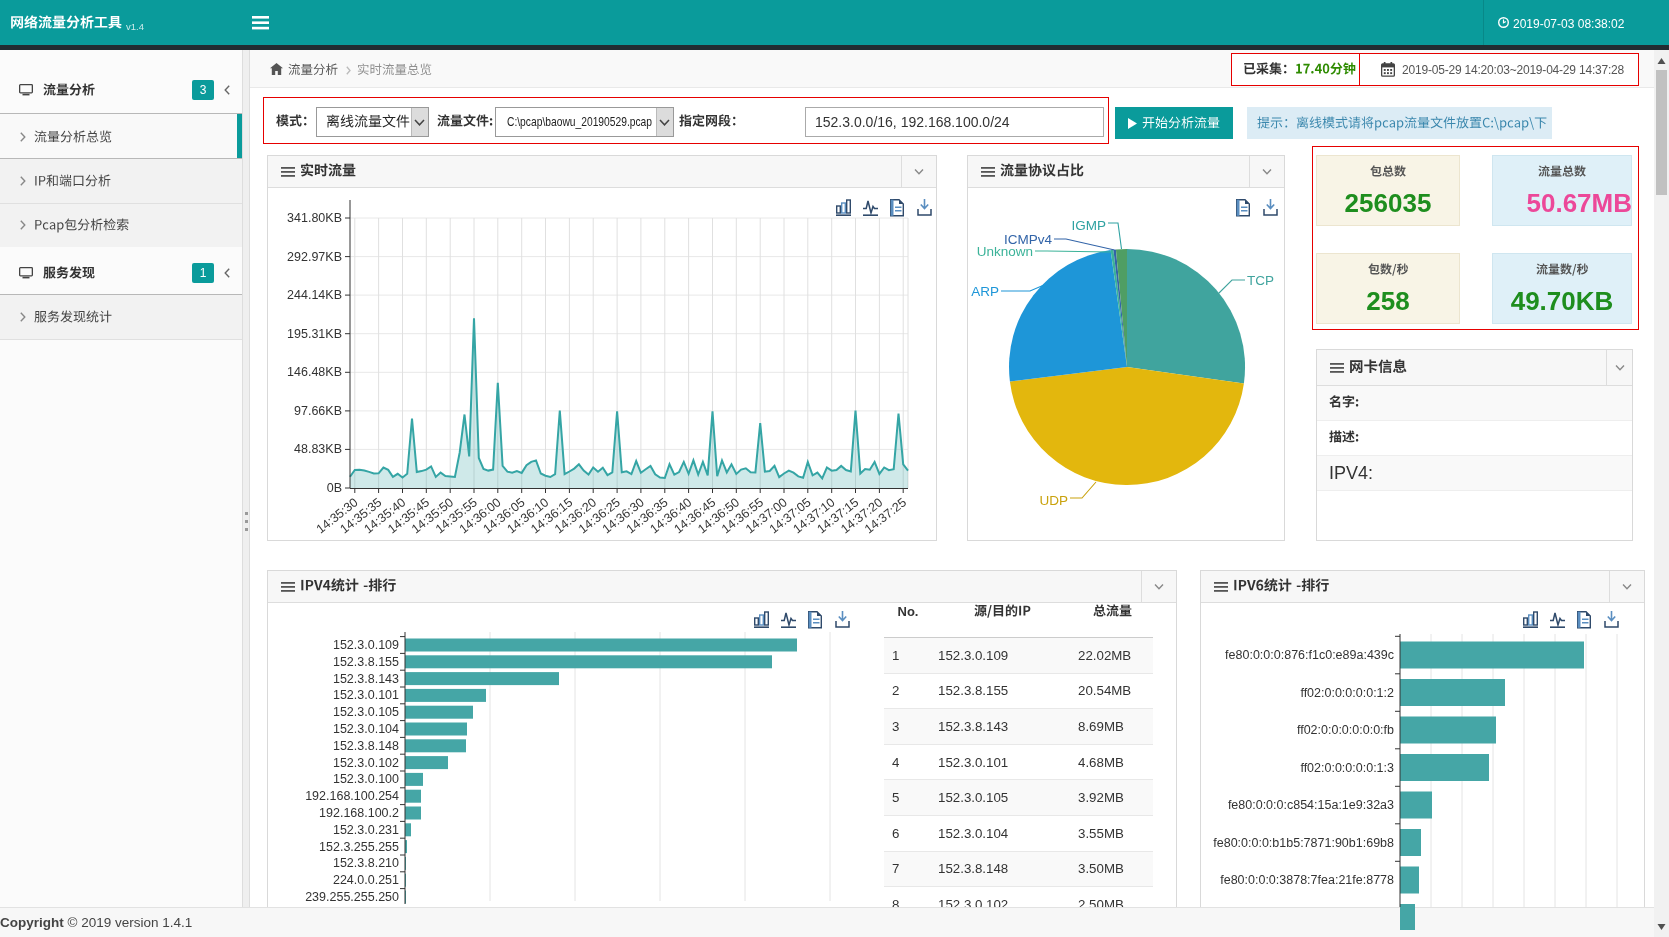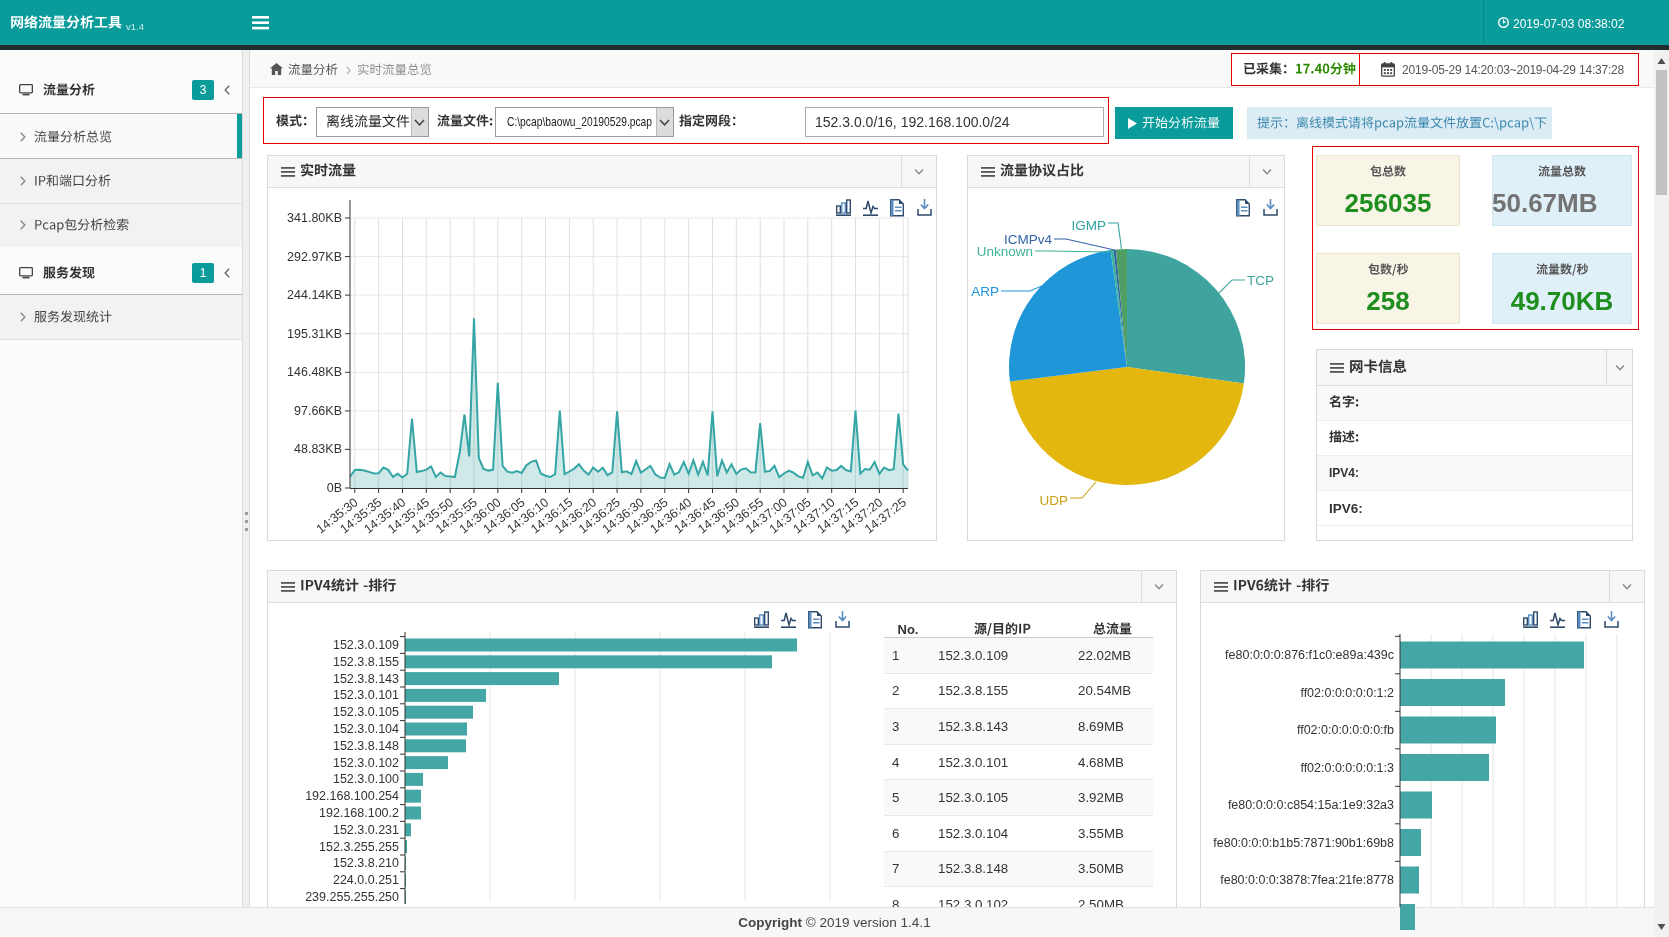--- a/index.html
+++ b/index.html
@@ -482,21 +482,21 @@
 <div class="abs" style="left:1492px;top:165px;width:140px;text-align:center">
     <div style="display:flex;justify-content:center">
       <svg class="" width="48" height="13.9" viewBox="0 0 48 13.9" style="display:inline-block;vertical-align:top;" fill="#555">
         <path transform="translate(0 10.6)" d="M6.8 -4.3V0.6H8V-4.3ZM4.7 -4.3V-3.2C4.7 -2.1 4.6 -0.9 3.2 0.1C3.5 0.3 4 0.7 4.2 1C5.8 -0.2 6 -1.8 6 -3.1V-4.3ZM8.8 -4.3V-0.7C8.8 0.1 8.9 0.4 9.1 0.6C9.3 0.8 9.6 0.9 9.9 0.9C10.1 0.9 10.3 0.9 10.5 0.9C10.7 0.9 11 0.8 11.2 0.7C11.4 0.6 11.5 0.4 11.6 0.2C11.7 -0.1 11.7 -0.7 11.7 -1.2C11.4 -1.4 11 -1.6 10.8 -1.8C10.7 -1.2 10.7 -0.8 10.7 -0.6C10.7 -0.4 10.7 -0.4 10.6 -0.3C10.6 -0.3 10.5 -0.3 10.5 -0.3C10.4 -0.3 10.3 -0.3 10.3 -0.3C10.2 -0.3 10.2 -0.3 10.2 -0.3C10.1 -0.4 10.1 -0.5 10.1 -0.7V-4.3ZM0.9 -9C1.6 -8.6 2.6 -8 3 -7.6L3.9 -8.7C3.4 -9.2 2.4 -9.7 1.7 -10.1ZM0.4 -5.7C1.2 -5.4 2.1 -4.8 2.6 -4.4L3.4 -5.6C2.9 -6 1.9 -6.5 1.1 -6.8ZM0.6 -0 1.8 0.9C2.5 -0.2 3.3 -1.6 3.9 -2.9L2.9 -3.8C2.1 -2.4 1.2 -0.9 0.6 -0ZM6.6 -9.9C6.8 -9.6 6.9 -9.1 7 -8.7H3.9V-7.5H5.9C5.5 -7 5.1 -6.4 4.9 -6.3C4.7 -6 4.3 -6 4 -5.9C4.1 -5.6 4.3 -4.9 4.3 -4.6C4.8 -4.7 5.4 -4.8 9.9 -5.1C10.1 -4.8 10.3 -4.6 10.4 -4.3L11.6 -5.1C11.2 -5.7 10.4 -6.7 9.7 -7.5H11.4V-8.7H8.5C8.4 -9.2 8.1 -9.8 7.9 -10.2ZM8.5 -7 9.1 -6.2 6.5 -6.1C6.8 -6.5 7.2 -7 7.5 -7.5H9.3Z"></path>
         <path transform="translate(12 10.6)" d="M3.5 -8H8.4V-7.6H3.5ZM3.5 -9.1H8.4V-8.7H3.5ZM2.1 -9.8V-6.9H9.9V-9.8ZM0.6 -6.5V-5.5H11.5V-6.5ZM3.2 -3.2H5.3V-2.8H3.2ZM6.7 -3.2H8.8V-2.8H6.7ZM3.2 -4.3H5.3V-3.9H3.2ZM6.7 -4.3H8.8V-3.9H6.7ZM0.5 -0.3V0.8H11.5V-0.3H6.7V-0.7H10.4V-1.6H6.7V-2H10.2V-5.1H1.9V-2H5.3V-1.6H1.6V-0.7H5.3V-0.3Z"></path>
         <path transform="translate(24 10.6)" d="M8.9 -2.6C9.6 -1.7 10.3 -0.6 10.5 0.2L11.7 -0.5C11.5 -1.3 10.8 -2.4 10 -3.2ZM3.2 -3V-0.8C3.2 0.6 3.6 1 5.4 1C5.8 1 7.4 1 7.8 1C9.1 1 9.6 0.6 9.7 -0.9C9.3 -1 8.7 -1.2 8.4 -1.4C8.3 -0.5 8.2 -0.3 7.6 -0.3C7.2 -0.3 5.9 -0.3 5.6 -0.3C4.8 -0.3 4.7 -0.4 4.7 -0.8V-3ZM1.4 -2.8C1.2 -1.9 0.8 -0.8 0.4 -0.2L1.7 0.5C2.2 -0.3 2.6 -1.5 2.7 -2.6ZM3.6 -6.5H8.4V-5H3.6ZM2 -7.9V-3.7H5.9L5 -3C5.7 -2.5 6.6 -1.7 7 -1.2L8.1 -2.1C7.7 -2.5 6.9 -3.2 6.2 -3.7H10.1V-7.9H8.4L9.4 -9.6L7.9 -10.2C7.7 -9.5 7.2 -8.6 6.8 -7.9H4.6L5.3 -8.2C5.1 -8.8 4.6 -9.6 4.1 -10.2L2.8 -9.6C3.2 -9.1 3.6 -8.4 3.8 -7.9Z"></path>
         <path transform="translate(36 10.6)" d="M5.1 -10.1C4.9 -9.6 4.6 -8.9 4.3 -8.5L5.2 -8.1C5.5 -8.5 5.9 -9 6.3 -9.6ZM4.5 -2.9C4.3 -2.4 4 -2.1 3.7 -1.7L2.7 -2.2L3 -2.9ZM1 -1.8C1.5 -1.5 2.1 -1.3 2.7 -1C2 -0.5 1.2 -0.2 0.3 -0C0.6 0.2 0.8 0.7 1 1C2 0.7 3 0.3 3.8 -0.3C4.2 -0.1 4.5 0.1 4.7 0.3L5.6 -0.6C5.4 -0.8 5.1 -1 4.7 -1.2C5.4 -1.8 5.8 -2.7 6.1 -3.8L5.3 -4.1L5.1 -4H3.6L3.8 -4.5L2.5 -4.7C2.4 -4.5 2.4 -4.3 2.2 -4H0.7V-2.9H1.6C1.4 -2.4 1.2 -2.1 1 -1.8ZM0.8 -9.6C1.1 -9.1 1.4 -8.5 1.5 -8.1H0.5V-6.9H2.3C1.7 -6.3 1 -5.8 0.3 -5.5C0.5 -5.3 0.8 -4.8 1 -4.5C1.6 -4.8 2.2 -5.3 2.8 -5.9V-4.8H4.1V-6.1C4.6 -5.7 5.1 -5.3 5.3 -5.1L6.1 -6.1C5.9 -6.2 5.2 -6.6 4.6 -6.9H6.4V-8.1H4.1V-10.2H2.8V-8.1H1.6L2.6 -8.5C2.5 -8.9 2.1 -9.5 1.8 -10ZM7.3 -10.2C7.1 -8 6.5 -6 5.6 -4.7C5.9 -4.5 6.4 -4 6.6 -3.8C6.8 -4.1 7.1 -4.5 7.2 -4.9C7.5 -4 7.8 -3.1 8.1 -2.4C7.5 -1.3 6.6 -0.6 5.4 -0C5.6 0.2 6 0.8 6.1 1.1C7.3 0.6 8.1 -0.2 8.8 -1.1C9.3 -0.2 10 0.5 10.8 1C11.1 0.6 11.5 0.1 11.8 -0.2C10.9 -0.7 10.2 -1.4 9.6 -2.4C10.2 -3.5 10.5 -5 10.8 -6.6H11.5V-8H8.3C8.4 -8.6 8.6 -9.3 8.7 -10ZM9.4 -6.6C9.3 -5.6 9.1 -4.7 8.8 -3.9C8.5 -4.8 8.3 -5.7 8.1 -6.6Z"></path>
       </svg>
     </div>
   </div>
-<div class="abs" style="left:1492px;top:188px;width:140px;text-align:left;font-size:26px;font-weight:bold;color:#737373">50.67MB</div>
+<div class="abs" style="left:1492px;top:188px;width:140px;text-align:right;font-size:26px;font-weight:bold;color:#ec4899">50.67MB</div>
 <div class="abs " style="left:1316px;top:253px;width:144px;height:71px;background:#f8f4e6;border:1px solid #ece5cf"></div>
 <div class="abs" style="left:1316px;top:263px;width:144px;text-align:center">
     <div style="display:flex;justify-content:center">
       <svg class="" width="40.6" height="13.9" viewBox="0 0 40.6 13.9" style="display:inline-block;vertical-align:top;" fill="#555">
         <path transform="translate(0 10.6)" d="M3.5 -10.3C2.8 -8.7 1.6 -7.1 0.3 -6.2C0.6 -6 1.2 -5.4 1.5 -5.1C1.7 -5.3 2 -5.6 2.3 -5.9V-1.3C2.3 0.4 2.9 0.8 5.1 0.8C5.6 0.8 8.5 0.8 9.1 0.8C10.9 0.8 11.4 0.3 11.7 -1.4C11.2 -1.4 10.6 -1.6 10.3 -1.9C10.1 -0.7 10 -0.5 9 -0.5C8.3 -0.5 5.7 -0.5 5.1 -0.5C3.9 -0.5 3.7 -0.6 3.7 -1.3V-2.5H7.4V-6.4H2.8C3 -6.7 3.2 -7 3.5 -7.3H9.2C9.1 -4.5 9 -3.5 8.8 -3.3C8.7 -3.1 8.6 -3.1 8.4 -3.1C8.2 -3.1 7.9 -3.1 7.5 -3.1C7.7 -2.8 7.8 -2.2 7.8 -1.8C8.4 -1.7 8.9 -1.8 9.2 -1.8C9.6 -1.9 9.9 -2 10.1 -2.4C10.5 -2.8 10.6 -4.2 10.7 -8C10.7 -8.2 10.7 -8.6 10.7 -8.6H4.3C4.5 -9 4.8 -9.4 4.9 -9.8ZM3.7 -5.1H6V-3.8H3.7Z"></path>
         <path transform="translate(12 10.6)" d="M5.1 -10.1C4.9 -9.6 4.6 -8.9 4.3 -8.5L5.2 -8.1C5.5 -8.5 5.9 -9 6.3 -9.6ZM4.5 -2.9C4.3 -2.4 4 -2.1 3.7 -1.7L2.7 -2.2L3 -2.9ZM1 -1.8C1.5 -1.5 2.1 -1.3 2.7 -1C2 -0.5 1.2 -0.2 0.3 -0C0.6 0.2 0.8 0.7 1 1C2 0.7 3 0.3 3.8 -0.3C4.2 -0.1 4.5 0.1 4.7 0.3L5.6 -0.6C5.4 -0.8 5.1 -1 4.7 -1.2C5.4 -1.8 5.8 -2.7 6.1 -3.8L5.3 -4.1L5.1 -4H3.6L3.8 -4.5L2.5 -4.7C2.4 -4.5 2.4 -4.3 2.2 -4H0.7V-2.9H1.6C1.4 -2.4 1.2 -2.1 1 -1.8ZM0.8 -9.6C1.1 -9.1 1.4 -8.5 1.5 -8.1H0.5V-6.9H2.3C1.7 -6.3 1 -5.8 0.3 -5.5C0.5 -5.3 0.8 -4.8 1 -4.5C1.6 -4.8 2.2 -5.3 2.8 -5.9V-4.8H4.1V-6.1C4.6 -5.7 5.1 -5.3 5.3 -5.1L6.1 -6.1C5.9 -6.2 5.2 -6.6 4.6 -6.9H6.4V-8.1H4.1V-10.2H2.8V-8.1H1.6L2.6 -8.5C2.5 -8.9 2.1 -9.5 1.8 -10ZM7.3 -10.2C7.1 -8 6.5 -6 5.6 -4.7C5.9 -4.5 6.4 -4 6.6 -3.8C6.8 -4.1 7.1 -4.5 7.2 -4.9C7.5 -4 7.8 -3.1 8.1 -2.4C7.5 -1.3 6.6 -0.6 5.4 -0C5.6 0.2 6 0.8 6.1 1.1C7.3 0.6 8.1 -0.2 8.8 -1.1C9.3 -0.2 10 0.5 10.8 1C11.1 0.6 11.5 0.1 11.8 -0.2C10.9 -0.7 10.2 -1.4 9.6 -2.4C10.2 -3.5 10.5 -5 10.8 -6.6H11.5V-8H8.3C8.4 -8.6 8.6 -9.3 8.7 -10ZM9.4 -6.6C9.3 -5.6 9.1 -4.7 8.8 -3.9C8.5 -4.8 8.3 -5.7 8.1 -6.6Z"></path>
         <path transform="translate(24 10.6)" d="M0.2 2.2H1.3L4.3 -9.7H3.2Z"></path>
         <path transform="translate(28.6 10.6)" d="M5.7 -8.1C5.6 -6.9 5.3 -5.5 4.9 -4.7C5.2 -4.5 5.8 -4.3 6.1 -4.1C6.5 -5 6.9 -6.5 7 -7.9ZM9.2 -8C9.7 -6.9 10.2 -5.6 10.3 -4.6L11.6 -5.1C11.4 -6 11 -7.4 10.4 -8.4ZM9.9 -4.3C9 -1.9 7.2 -0.8 4.3 -0.3C4.6 0 4.9 0.6 5 1C8.3 0.3 10.3 -1 11.3 -3.9ZM7.5 -10.2V-2.7H8.8V-10.2ZM4.4 -10.1C3.4 -9.7 1.8 -9.3 0.5 -9.1C0.6 -8.8 0.8 -8.3 0.9 -8C1.3 -8 1.8 -8.1 2.2 -8.2V-6.8H0.4V-5.5H2C1.6 -4.3 0.9 -3 0.2 -2.2C0.5 -1.9 0.8 -1.3 0.9 -0.9C1.4 -1.5 1.8 -2.3 2.2 -3.2V1.1H3.6V-3.7C3.9 -3.3 4.2 -2.8 4.3 -2.5L5.1 -3.6C4.9 -3.9 3.9 -5 3.6 -5.3V-5.5H5.1V-6.8H3.6V-8.5C4.2 -8.6 4.7 -8.7 5.2 -8.9Z"></path>
       </svg>
     </div>
@@ -544,24 +544,21 @@
       </svg>
     </div>
     <div style="height:35px;background:#fff;border-bottom:1px solid #eee;display:flex;align-items:center;padding-left:12px">
       <svg class="" width="30.2" height="15.1" viewBox="0 0 30.2 15.1" style="display:inline-block;vertical-align:top;" fill="#333">
         <path transform="translate(0 11.4)" d="M9.4 -11V-9.3H7.7V-11H6.2V-9.3H4.7V-7.9H6.2V-6.5H7.7V-7.9H9.4V-6.5H10.9V-7.9H12.5V-9.3H10.9V-11ZM6.5 -2.2H7.8V-0.9H6.5ZM6.5 -3.5V-4.7H7.8V-3.5ZM10.6 -2.2V-0.9H9.2V-2.2ZM10.6 -3.5H9.2V-4.7H10.6ZM5.1 -6.1V1.1H6.5V0.5H10.6V1H12.1V-6.1ZM1.8 -11V-8.6H0.5V-7.1H1.8V-4.8L0.3 -4.4L0.6 -3L1.8 -3.3V-0.7C1.8 -0.5 1.8 -0.4 1.6 -0.4C1.5 -0.4 1 -0.4 0.5 -0.4C0.7 -0 0.9 0.6 0.9 1C1.8 1 2.3 0.9 2.7 0.7C3.1 0.5 3.2 0.1 3.2 -0.7V-3.7L4.6 -4.1L4.4 -5.5L3.2 -5.2V-7.1H4.4V-8.6H3.2V-11Z"></path>
         <path transform="translate(13 11.4)" d="M0.6 -9.8C1.3 -9 2.1 -7.9 2.4 -7.3L3.8 -8.1C3.4 -8.8 2.5 -9.8 1.8 -10.5ZM7.5 -10.9V-8.7H4.1V-7.2H6.7C6.1 -5.5 5.1 -3.9 3.9 -2.9C4.2 -2.7 4.7 -2.1 5 -1.8C6 -2.7 6.8 -4 7.5 -5.5V-1.1H9V-5.5C10 -4.4 10.9 -3.2 11.3 -2.3L12.5 -3.2C11.9 -4.3 10.5 -6 9.3 -7.2H12.3V-8.7H11L12.1 -9.4C11.7 -9.8 11.1 -10.5 10.6 -11L9.4 -10.2C9.9 -9.8 10.4 -9.1 10.7 -8.7H9V-10.9ZM3.6 -6.4H0.5V-4.9H2.1V-1.6C1.5 -1.3 0.9 -0.9 0.3 -0.3L1.3 1.1C1.9 0.3 2.5 -0.4 3 -0.4C3.3 -0.4 3.7 -0.1 4.4 0.2C5.3 0.7 6.5 0.9 8 0.9C9.3 0.9 11.4 0.8 12.2 0.7C12.2 0.3 12.5 -0.4 12.6 -0.8C11.4 -0.7 9.4 -0.5 8.1 -0.5C6.7 -0.5 5.5 -0.6 4.6 -1.1C4.2 -1.3 3.9 -1.5 3.6 -1.6Z"></path>
         <path transform="translate(26 11.4)" d="M2.1 -4.8C2.8 -4.8 3.3 -5.3 3.3 -6C3.3 -6.7 2.8 -7.2 2.1 -7.2C1.4 -7.2 0.9 -6.7 0.9 -6C0.9 -5.3 1.4 -4.8 2.1 -4.8ZM2.1 0.2C2.8 0.2 3.3 -0.4 3.3 -1.1C3.3 -1.8 2.8 -2.3 2.1 -2.3C1.4 -2.3 0.9 -1.8 0.9 -1.1C0.9 -0.4 1.4 0.2 2.1 0.2Z"></path>
       </svg>
     </div>
     <div style="height:35px;background:#f9f9f9;border-bottom:1px solid #eee;display:flex;align-items:center;padding-left:12px">
-      <span style="font-size:12px;font-weight:bold;color:#333">IPV4:</span>
-    </div>
-    <div style="height:35px;background:#fff;border-bottom:1px solid #eee;display:flex;align-items:center;padding-left:12px">
-      <span style="font-size:13.5px;font-weight:bold;color:#333">IPV6:</span>
+      <span style="font-size:18px;font-weight:normal;color:#333">IPV4:</span>
     </div>
   </div>
 <div class="panel" style="left:267px;top:570px;width:910px;height:338px">
     <div class="phead">
       <svg width="14" height="10" viewBox="0 0 14 10" style="margin-right:5px">
         <g fill="#555">
           <rect width="14" height="1.8"></rect>
           <rect y="4" width="14" height="1.8"></rect>
           <rect y="8" width="14" height="1.8"></rect>
         </g>
@@ -657,21 +654,21 @@
     <line x1="132" y1="251" x2="137" y2="251" stroke="#333"></line>
     <rect x="137" y="269.7" width="1" height="13" fill="#45a6a6"></rect>
     <text x="131" y="280.2" text-anchor="end" font-size="12.5" fill="#333" font-family="Liberation Sans">224.0.0.251</text>
     <line x1="132" y1="267.8" x2="137" y2="267.8" stroke="#333"></line>
     <rect x="137" y="286.5" width="1" height="13" fill="#45a6a6"></rect>
     <text x="131" y="297" text-anchor="end" font-size="12.5" fill="#333" font-family="Liberation Sans">239.255.255.250</text>
     <line x1="132" y1="284.6" x2="137" y2="284.6" stroke="#333"></line>
     <line x1="137" y1="28" x2="137" y2="300" stroke="#333"></line>
   </svg>
 <div class="abs" style="left:884px;top:604px;width:269px;height:303px;overflow:hidden;font-size:13.3px;color:#333">
-    <div style="height:33px;display:flex;align-items:flex-end;font-weight:bold">
+    <div style="height:33px;display:flex;align-items:flex-start;font-weight:bold">
       <div style="width:48px;text-align:center;font-size:13px">No.</div>
       <div style="width:140px;display:flex;justify-content:center">
         <svg class="" width="57" height="15.1" viewBox="0 0 57 15.1" style="display:inline-block;vertical-align:top;" fill="#333">
           <path transform="translate(0 11.4)" d="M7.6 -5H10.6V-4.3H7.6ZM7.6 -6.7H10.6V-6H7.6ZM6.5 -2.6C6.2 -1.8 5.6 -0.9 5.1 -0.3C5.5 -0.1 6.1 0.2 6.4 0.5C6.9 -0.2 7.5 -1.3 7.9 -2.2ZM10.2 -2.2C10.6 -1.4 11.1 -0.3 11.3 0.4L12.8 -0.3C12.5 -0.9 12 -2 11.5 -2.8ZM1 -9.8C1.7 -9.4 2.6 -8.8 3.1 -8.4L4.1 -9.7C3.5 -10 2.5 -10.6 1.9 -10.9ZM0.4 -6.3C1 -5.9 2 -5.3 2.5 -5L3.4 -6.2C2.9 -6.6 1.9 -7.1 1.2 -7.4ZM0.5 0.2 1.9 1C2.5 -0.3 3.1 -1.8 3.6 -3.2L2.4 -4C1.8 -2.5 1.1 -0.9 0.5 0.2ZM6.3 -7.9V-3.1H8.3V-0.4C8.3 -0.2 8.3 -0.2 8.1 -0.2C8 -0.2 7.4 -0.2 7 -0.2C7.2 0.2 7.3 0.8 7.4 1.2C8.2 1.2 8.8 1.1 9.3 0.9C9.7 0.7 9.8 0.4 9.8 -0.3V-3.1H12.1V-7.9H9.6L10.1 -8.7L8.6 -9H12.5V-10.4H4.3V-6.8C4.3 -4.7 4.2 -1.7 2.7 0.3C3.1 0.5 3.7 0.9 4 1.2C5.6 -1 5.8 -4.4 5.8 -6.8V-9H8.3C8.3 -8.6 8.1 -8.2 8 -7.9Z"></path>
           <path transform="translate(13 11.4)" d="M0.2 2.4H1.5L4.7 -10.5H3.4Z"></path>
           <path transform="translate(18 11.4)" d="M3.4 -5.8H9.4V-4.3H3.4ZM3.4 -7.3V-8.8H9.4V-7.3ZM3.4 -2.8H9.4V-1.3H3.4ZM1.8 -10.3V1H3.4V0.2H9.4V1H11.1V-10.3Z"></path>
           <path transform="translate(31 11.4)" d="M7 -5.3C7.6 -4.3 8.4 -3 8.8 -2.2L10.1 -3.1C9.7 -3.8 8.8 -5.1 8.2 -6ZM7.6 -11C7.2 -9.5 6.6 -7.9 5.8 -6.8V-8.9H3.8C4.1 -9.5 4.3 -10.2 4.5 -10.8L2.8 -11C2.8 -10.4 2.6 -9.6 2.4 -8.9H0.9V0.8H2.4V-0.2H5.8V-6.3C6.2 -6.1 6.6 -5.7 6.9 -5.5C7.3 -6.1 7.7 -6.8 8 -7.6H10.8C10.7 -3 10.5 -1 10.1 -0.6C9.9 -0.4 9.8 -0.4 9.5 -0.4C9.2 -0.4 8.4 -0.4 7.6 -0.5C7.9 -0.1 8.1 0.6 8.1 1C8.9 1.1 9.7 1.1 10.2 1C10.7 0.9 11 0.8 11.4 0.3C11.9 -0.4 12.1 -2.5 12.3 -8.3C12.3 -8.5 12.3 -9 12.3 -9H8.6C8.8 -9.6 9 -10.1 9.1 -10.7ZM2.4 -7.6H4.4V-5.5H2.4ZM2.4 -1.5V-4.1H4.4V-1.5Z"></path>
           <path transform="translate(44 11.4)" d="M1.2 0H3.1V-9.6H1.2Z"></path>
           <path transform="translate(48.3 11.4)" d="M1.2 0H3.1V-3.4H4.4C6.5 -3.4 8.1 -4.4 8.1 -6.6C8.1 -8.9 6.5 -9.6 4.3 -9.6H1.2ZM3.1 -4.9V-8.1H4.2C5.5 -8.1 6.2 -7.7 6.2 -6.6C6.2 -5.5 5.6 -4.9 4.3 -4.9Z"></path>
         </svg>
@@ -802,20 +799,20 @@
     <rect x="199" y="225" width="21" height="27" fill="#45a6a6"></rect>
     <text x="193" y="242.5" text-anchor="end" font-size="12.5" fill="#333" font-family="Liberation Sans">fe80:0:0:0:b1b5:7871:90b1:69b8</text>
     <line x1="194" y1="219.8" x2="199" y2="219.8" stroke="#333"></line>
     <rect x="199" y="262.5" width="19" height="27" fill="#45a6a6"></rect>
     <text x="193" y="280" text-anchor="end" font-size="12.5" fill="#333" font-family="Liberation Sans">fe80:0:0:0:3878:7fea:21fe:8778</text>
     <line x1="194" y1="257.3" x2="199" y2="257.3" stroke="#333"></line>
     <rect x="199" y="300" width="15" height="26" fill="#45a6a6"></rect>
     <line x1="199" y1="30" x2="199" y2="303" stroke="#333"></line>
   </svg>
 <div class="abs " style="left:0px;top:907px;width:1669px;height:30px;background:#f7f7f7;border-top:1px solid #e2e2e2;z-index:4"></div>
-<div class="abs" style="left:0;top:915px;width:1669px;text-align:center;font-size:13.5px;color:#444;z-index:4"><b>Copyright</b> © 2019 version 1.4.1</div>
+<div class="abs" style="left:0;top:915px;width:1669px;text-align:left;font-size:13.5px;color:#444;z-index:4"><b>Copyright</b> © 2019 version 1.4.1</div>
 <div class="abs " style="left:1654px;top:50px;width:15px;height:887px;background:#f1f1f1;z-index:6"></div>
 <svg class="abs" style="left:1657px;top:57px;z-index:7" width="9" height="9" viewBox="0 0 9 9">
     <path d="M4.5 1L8.5 7H0.5z" fill="#505050"></path>
   </svg>
 <div class="abs " style="left:1656px;top:70px;width:11px;height:125px;background:#c1c1c1;z-index:7"></div>
 <svg class="abs" style="left:1657px;top:922px;z-index:7" width="9" height="9" viewBox="0 0 9 9">
     <path d="M4.5 8L0.5 2H8.5z" fill="#505050"></path>
   </svg>
 </body></html>

